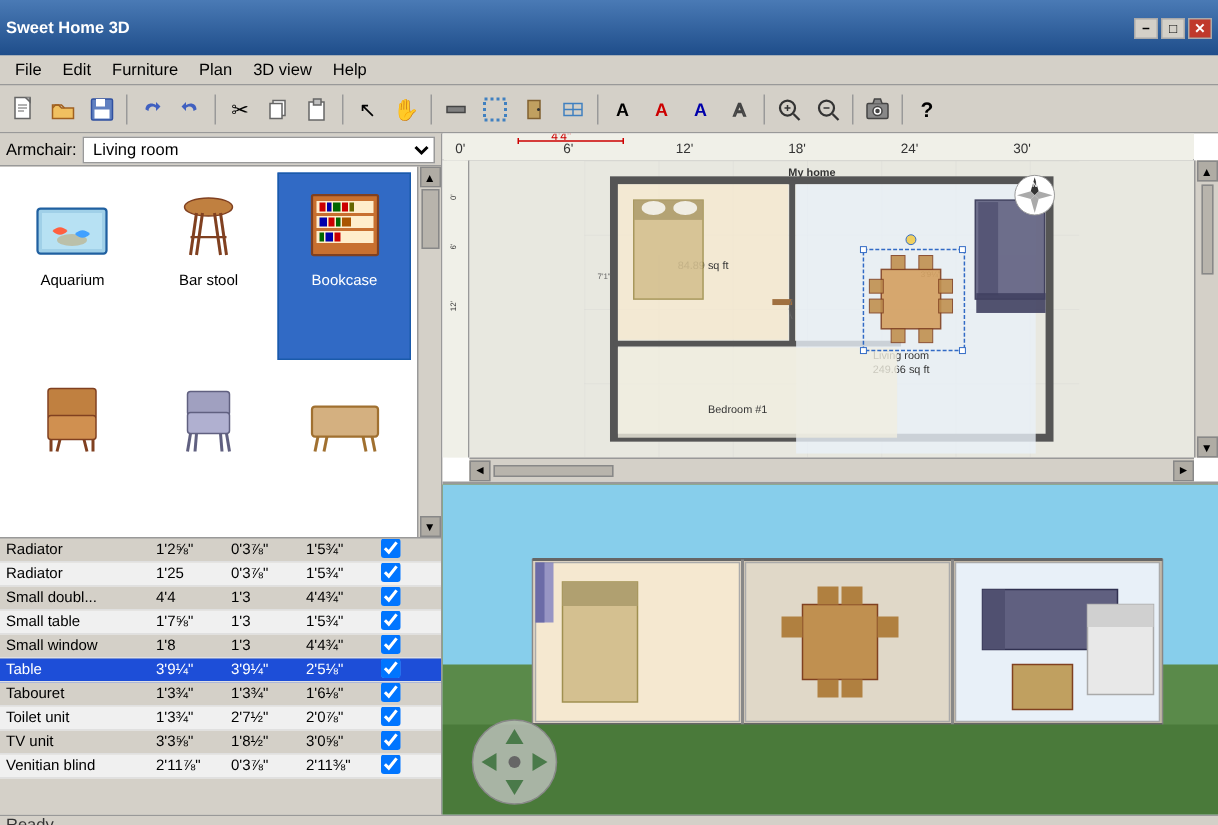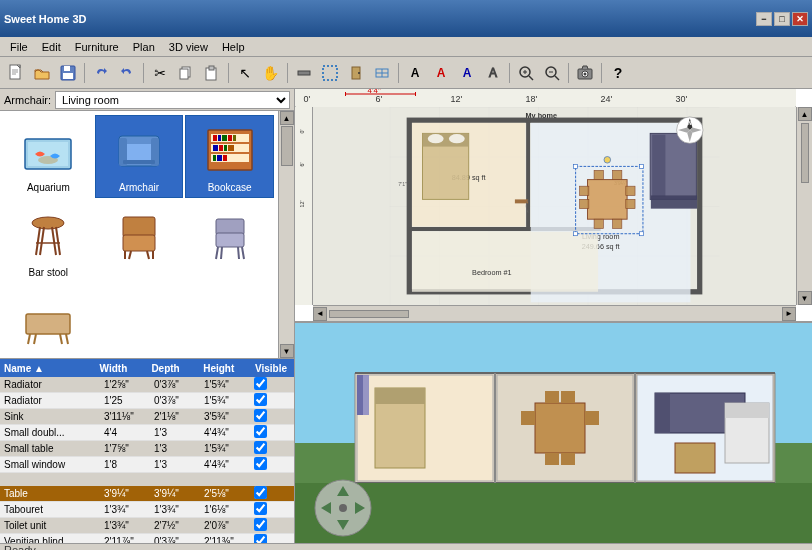--- a/index.html
+++ b/index.html
@@ -86,21 +86,21 @@
       display: flex; align-items: center; padding: 0 4px; gap: 8px;
     }
     .props-col { font-size: 10px; font-weight: bold; }
     .props-table { flex: 1; overflow-y: auto; }
     .props-row {
       display: grid; grid-template-columns: 100px 50px 50px 50px 40px;
       height: 16px; align-items: center; padding: 0 2px;
       border-bottom: 1px solid #e0e0e0;
     }
     .props-row:nth-child(even) { background: #f0f0f0; }
-    .props-row.selected { background: #a16207; color: white; margin-top: 13px; }
+    .props-row.selected { background: #1d4ed8; color: white; }
     .props-cell { font-size: 10px; overflow: hidden; white-space: nowrap; padding: 0 2px; }
 
     
     .right-panel {
       flex: 1; display: flex; flex-direction: column;
     }
 
     
     .floor-plan {
       flex: 1; background: white; position: relative; overflow: hidden;
@@ -280,33 +280,35 @@
               <rect x="5" y="15" width="46" height="30" rx="2" fill="#a0d0e8" stroke="#2060a0" stroke-width="1.5"></rect>
               <rect x="8" y="18" width="40" height="24" fill="#c0e8f8" opacity="0.7"></rect>
               <ellipse cx="28" cy="36" rx="10" ry="4" fill="#c0a060" opacity="0.5"></ellipse>
               <path d="M15,30 Q20,25 25,30 Q20,35 15,30" fill="#ff6040"></path>
               <path d="M30,32 Q35,27 40,32 Q35,37 30,32" fill="#40a0ff"></path>
             </svg>
           </div>
           <span class="item-label">Aquarium</span>
         </div>
 
-        <div class="furniture-item selected">
+
+
+        <div class="furniture-item">
           <div class="item-thumb">
             <svg width="56" height="52" viewBox="0 0 56 52">
-              <rect x="8" y="12" width="40" height="30" rx="3" fill="#6090d0" stroke="#2060a0" stroke-width="1"></rect>
-              <rect x="12" y="20" width="32" height="20" rx="2" fill="#80b0f0"></rect>
-              <rect x="8" y="14" width="8" height="28" rx="2" fill="#5080c0"></rect>
-              <rect x="40" y="14" width="8" height="28" rx="2" fill="#5080c0"></rect>
-              <rect x="12" y="36" width="32" height="4" rx="1" fill="#4070b0"></rect>
+              <ellipse cx="28" cy="14" rx="16" ry="6" fill="#c08040" stroke="#804020" stroke-width="1"></ellipse>
+              <line x1="20" y1="18" x2="16" y2="46" stroke="#804020" stroke-width="2"></line>
+              <line x1="36" y1="18" x2="40" y2="46" stroke="#804020" stroke-width="2"></line>
+              <line x1="24" y1="18" x2="20" y2="46" stroke="#804020" stroke-width="2"></line>
+              <line x1="32" y1="18" x2="36" y2="46" stroke="#804020" stroke-width="2"></line>
+              <line x1="16" y1="34" x2="40" y2="34" stroke="#804020" stroke-width="1.5"></line>
             </svg>
           </div>
-          <span class="item-label">Armchair</span>
-        </div>
-
+          <span class="item-label">Bar stool</span>
+        </div>
 
         <div class="furniture-item selected">
           <div class="item-thumb">
             <svg width="56" height="52" viewBox="0 0 56 52">
               <rect x="6" y="6" width="44" height="40" rx="1" fill="#c87030" stroke="#804020" stroke-width="1.5"></rect>
               <rect x="9" y="10" width="38" height="8" fill="#ffeecc"></rect>
               <rect x="9" y="20" width="38" height="8" fill="#ffeecc"></rect>
               <rect x="9" y="30" width="38" height="8" fill="#ffeecc"></rect>
               <rect x="11" y="11" width="4" height="6" fill="#c00"></rect>
               <rect x="16" y="11" width="3" height="6" fill="#00a"></rect>
@@ -318,34 +320,20 @@
               <rect x="22" y="21" width="3" height="6" fill="#060"></rect>
               <rect x="26" y="21" width="6" height="6" fill="#a50"></rect>
               <rect x="11" y="31" width="3" height="6" fill="#060"></rect>
               <rect x="15" y="31" width="5" height="6" fill="#00a"></rect>
               <rect x="21" y="31" width="4" height="6" fill="#c00"></rect>
             </svg>
           </div>
           <span class="item-label">Bookcase</span>
         </div>
 
-        <div class="furniture-item">
-          <div class="item-thumb">
-            <svg width="56" height="52" viewBox="0 0 56 52">
-              <ellipse cx="28" cy="14" rx="16" ry="6" fill="#c08040" stroke="#804020" stroke-width="1"></ellipse>
-              <line x1="20" y1="18" x2="16" y2="46" stroke="#804020" stroke-width="2"></line>
-              <line x1="36" y1="18" x2="40" y2="46" stroke="#804020" stroke-width="2"></line>
-              <line x1="24" y1="18" x2="20" y2="46" stroke="#804020" stroke-width="2"></line>
-              <line x1="32" y1="18" x2="36" y2="46" stroke="#804020" stroke-width="2"></line>
-              <line x1="16" y1="34" x2="40" y2="34" stroke="#804020" stroke-width="1.5"></line>
-            </svg>
-          </div>
-          <span class="item-label">Bar stool</span>
-        </div>
-
 
         <div class="furniture-item">
           <div class="item-thumb">
             <svg width="56" height="52" viewBox="0 0 56 52">
               <rect x="12" y="8" width="32" height="20" rx="2" fill="#c08040" stroke="#804020" stroke-width="1"></rect>
               <rect x="12" y="26" width="32" height="16" rx="2" fill="#d09050" stroke="#804020" stroke-width="1"></rect>
               <line x1="14" y1="42" x2="14" y2="50" stroke="#804020" stroke-width="2"></line>
               <line x1="42" y1="42" x2="42" y2="50" stroke="#804020" stroke-width="2"></line>
               <line x1="20" y1="42" x2="18" y2="50" stroke="#804020" stroke-width="2"></line>
               <line x1="36" y1="42" x2="38" y2="50" stroke="#804020" stroke-width="2"></line>
@@ -386,47 +374,33 @@
       <div style="width:16px; background:#d4d0c8; border-left:1px solid #999; display:flex; flex-direction:column; align-items:center;">
         <div style="width:14px; height:14px; background:#b0aca4; border:1px solid #888; cursor:pointer; display:flex; align-items:center; justify-content:center; font-size:8px;">▲</div>
         <div style="flex:1; width:14px; background:#d4d0c8;">
           <div style="width:12px; height:40px; background:#b8b4ac; border:1px solid #888; margin:1px;"></div>
         </div>
         <div style="width:14px; height:14px; background:#b0aca4; border:1px solid #888; cursor:pointer; display:flex; align-items:center; justify-content:center; font-size:8px;">▼</div>
       </div>
     </div>
 
     <div class="props-panel">
-      <div class="props-header">
-        <span class="props-col" style="width:100px;">Name ▲</span>
-        <span class="props-col" style="width:50px;">Width</span>
-        <span class="props-col" style="width:50px;">Depth</span>
-        <span class="props-col" style="width:50px;">Height</span>
-        <span class="props-col" style="width:40px;">Visible</span>
-      </div>
       <div class="props-table">
         <div class="props-row">
           <span class="props-cell">Radiator</span>
           <span class="props-cell">1'2⅝"</span>
           <span class="props-cell">0'3⅞"</span>
           <span class="props-cell">1'5¾"</span>
           <span class="props-cell"><input type="checkbox" checked="" style=""></span>
         </div>
         <div class="props-row">
           <span class="props-cell">Radiator</span>
           <span class="props-cell">1'25</span>
           <span class="props-cell">0'3⅞"</span>
           <span class="props-cell">1'5¾"</span>
-          <span class="props-cell"><input type="checkbox" checked="" style=""></span>
-        </div>
-        <div class="props-row">
-          <span class="props-cell">Sink</span>
-          <span class="props-cell">3'11⅛"</span>
-          <span class="props-cell">2'1⅛"</span>
-          <span class="props-cell">3'5¾"</span>
           <span class="props-cell"><input type="checkbox" checked="" style=""></span>
         </div>
         <div class="props-row">
           <span class="props-cell">Small doubl...</span>
           <span class="props-cell">4'4</span>
           <span class="props-cell">1'3</span>
           <span class="props-cell">4'4¾"</span>
           <span class="props-cell"><input type="checkbox" checked="" style=""></span>
         </div>
         <div class="props-row">
@@ -455,20 +429,27 @@
           <span class="props-cell">1'3¾"</span>
           <span class="props-cell">1'3¾"</span>
           <span class="props-cell">1'6⅛"</span>
           <span class="props-cell"><input type="checkbox" checked="" style=""></span>
         </div>
         <div class="props-row">
           <span class="props-cell">Toilet unit</span>
           <span class="props-cell">1'3¾"</span>
           <span class="props-cell">2'7½"</span>
           <span class="props-cell">2'0⅞"</span>
+          <span class="props-cell"><input type="checkbox" checked="" style=""></span>
+        </div>
+        <div class="props-row">
+          <span class="props-cell">TV unit</span>
+          <span class="props-cell">3'3⅝"</span>
+          <span class="props-cell">1'8½"</span>
+          <span class="props-cell">3'0⅝"</span>
           <span class="props-cell"><input type="checkbox" checked="" style=""></span>
         </div>
         <div class="props-row">
           <span class="props-cell">Venitian blind</span>
           <span class="props-cell">2'11⅞"</span>
           <span class="props-cell">0'3⅞"</span>
           <span class="props-cell">2'11⅜"</span>
           <span class="props-cell"><input type="checkbox" checked="" style=""></span>
         </div>
       </div>

